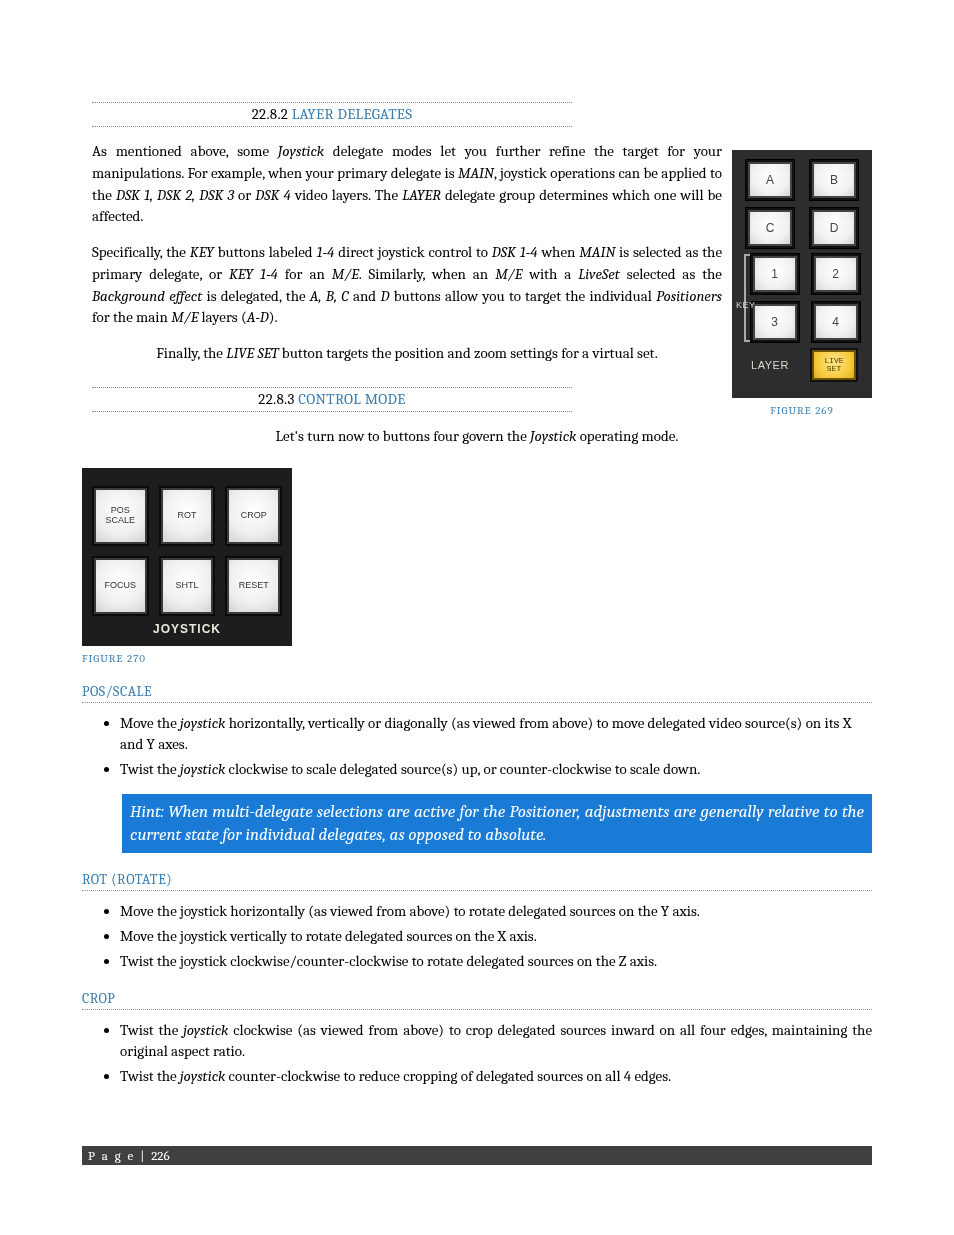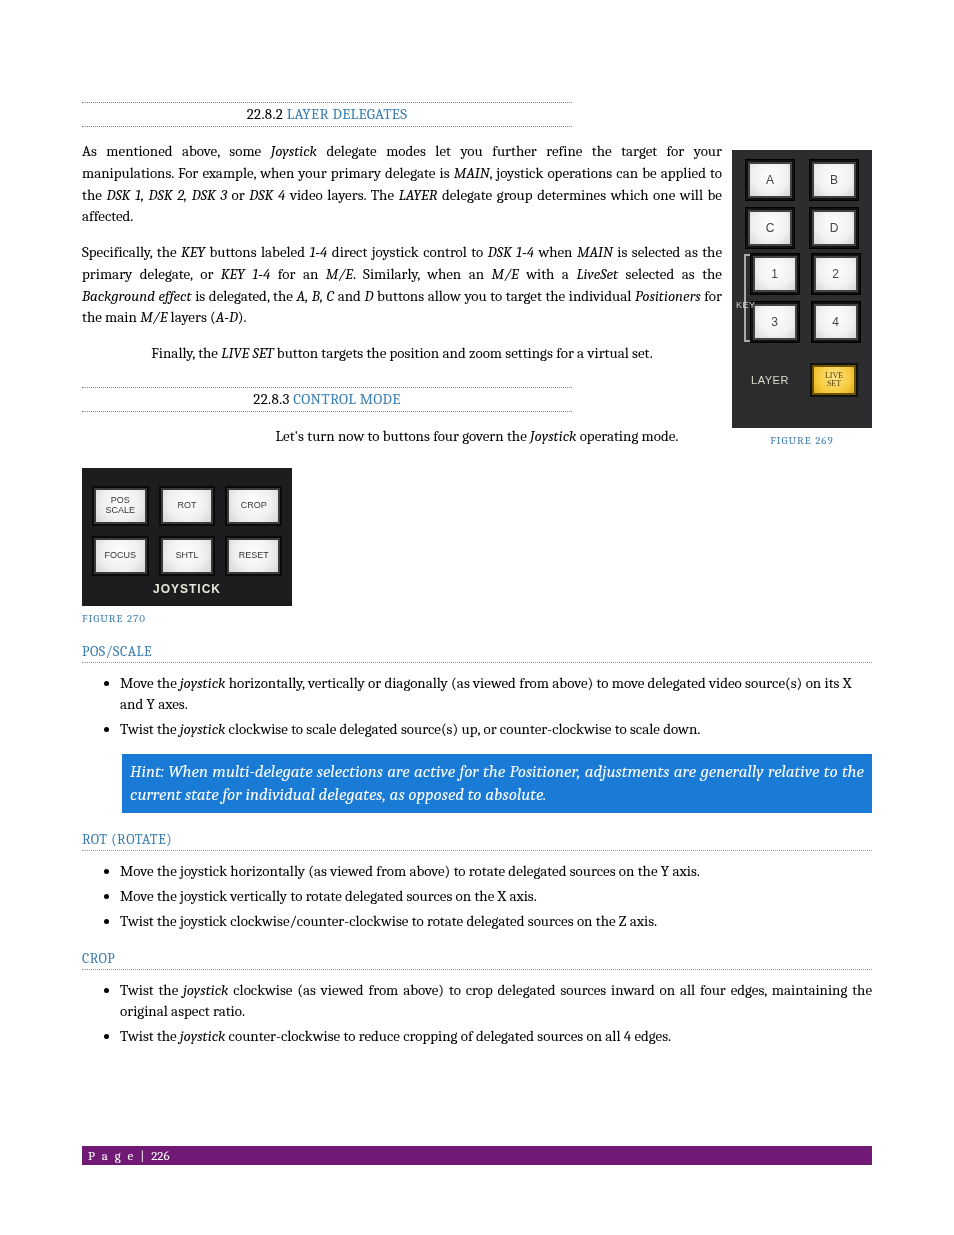--- a/index.html
+++ b/index.html
@@ -25,21 +25,21 @@
     padding: 2px 0 3px;
     margin: 22px 0 14px;
     font-size: 15px;
     letter-spacing: 0.3px;
   }
   .section-hd .num { color: #000; }
   .section-hd .title { color: #3a7db0; }
   .narrow1 .section-hd { margin-right: 150px; }
   .body-text { font-size: 15px; line-height: 1.45; }
   .just { text-align: justify; }
-  .narrow1 { padding-right: 150px; }
+  .narrow1 { padding-right: 150px; margin-left: 10px; }
   p { margin: 0 0 14px; text-align: center; }
 
   .sub-hd {
     color: #3a7db0;
     font-size: 14px;
     letter-spacing: 0.5px;
     border-bottom: 1px dotted #999;
     padding-bottom: 2px;
     margin: 18px 0 10px;
   }
@@ -113,23 +113,23 @@
     font-family: Arial, Helvetica, sans-serif;
     font-size: 9px; letter-spacing: 0.5px;
   }
   .live-set-btn {
     width: 48px; height: 34px;
     background: radial-gradient(circle at 50% 40%, #ffe48a 0%, #f6c93a 60%, #caa21a 100%);
     border: 2px solid #111;
     box-shadow: inset 0 0 0 2px #6b5200;
     display:flex; align-items:center; justify-content:center;
     flex-direction:column;
-    font-family: Liberation Serif, serif;
+    font-family: Liberation Mono, monospace;
     font-size: 8px; color:#4a3a00; line-height:1;
-    margin: 15px auto;
+    margin: 0 auto;
   }
   .label-col {
     display:flex; align-items:center; justify-content:center;
     font-family: Arial, Helvetica, sans-serif;
     font-size: 11px; letter-spacing: 0.5px;
     color:#dcdacc;
   }
   .fig269-cap { text-align: center; margin-top: 6px; }
 
   
@@ -138,21 +138,21 @@
     background: #1d1c1e;
     padding: 18px 10px 10px;
   }
   .joy-grid {
     display: grid;
     grid-template-columns: repeat(3, 1fr);
     gap: 10px;
     margin-bottom: 6px;
   }
   .joy-btn {
-    height: 40px;
+    height: 60px;
     background: radial-gradient(circle at 50% 40%, #fff 0%, #efefef 55%, #cfcfcf 100%);
     border: 2px solid #0a0a0a;
     box-shadow: inset 0 0 0 2px #3a3a3a;
     display:flex; align-items:center; justify-content:center;
     text-align:center;
     font-family: Arial, Helvetica, sans-serif;
     font-size: 9px; color:#333; line-height:1.05;
     white-space: pre-line;
   }
   .joy-label {
@@ -160,21 +160,21 @@
     text-align:center;
     font-family: Arial, Helvetica, sans-serif;
     font-size: 12px; letter-spacing: 1px;
     font-weight: bold;
     margin-top: 6px;
   }
 
   .footer-bar {
     position: absolute;
     left: 82px; right: 82px; bottom: 70px;
-    background: #701a75;
+    background: #404040;
     color: #fff;
     font-size: 13px;
     padding: 2px 6px;
     letter-spacing: 2px;
     font-family: Cambria, Georgia, serif;
   }
   .footer-bar .pnum { letter-spacing: 0; }
 
   .it { font-style: italic; }
 </style>

